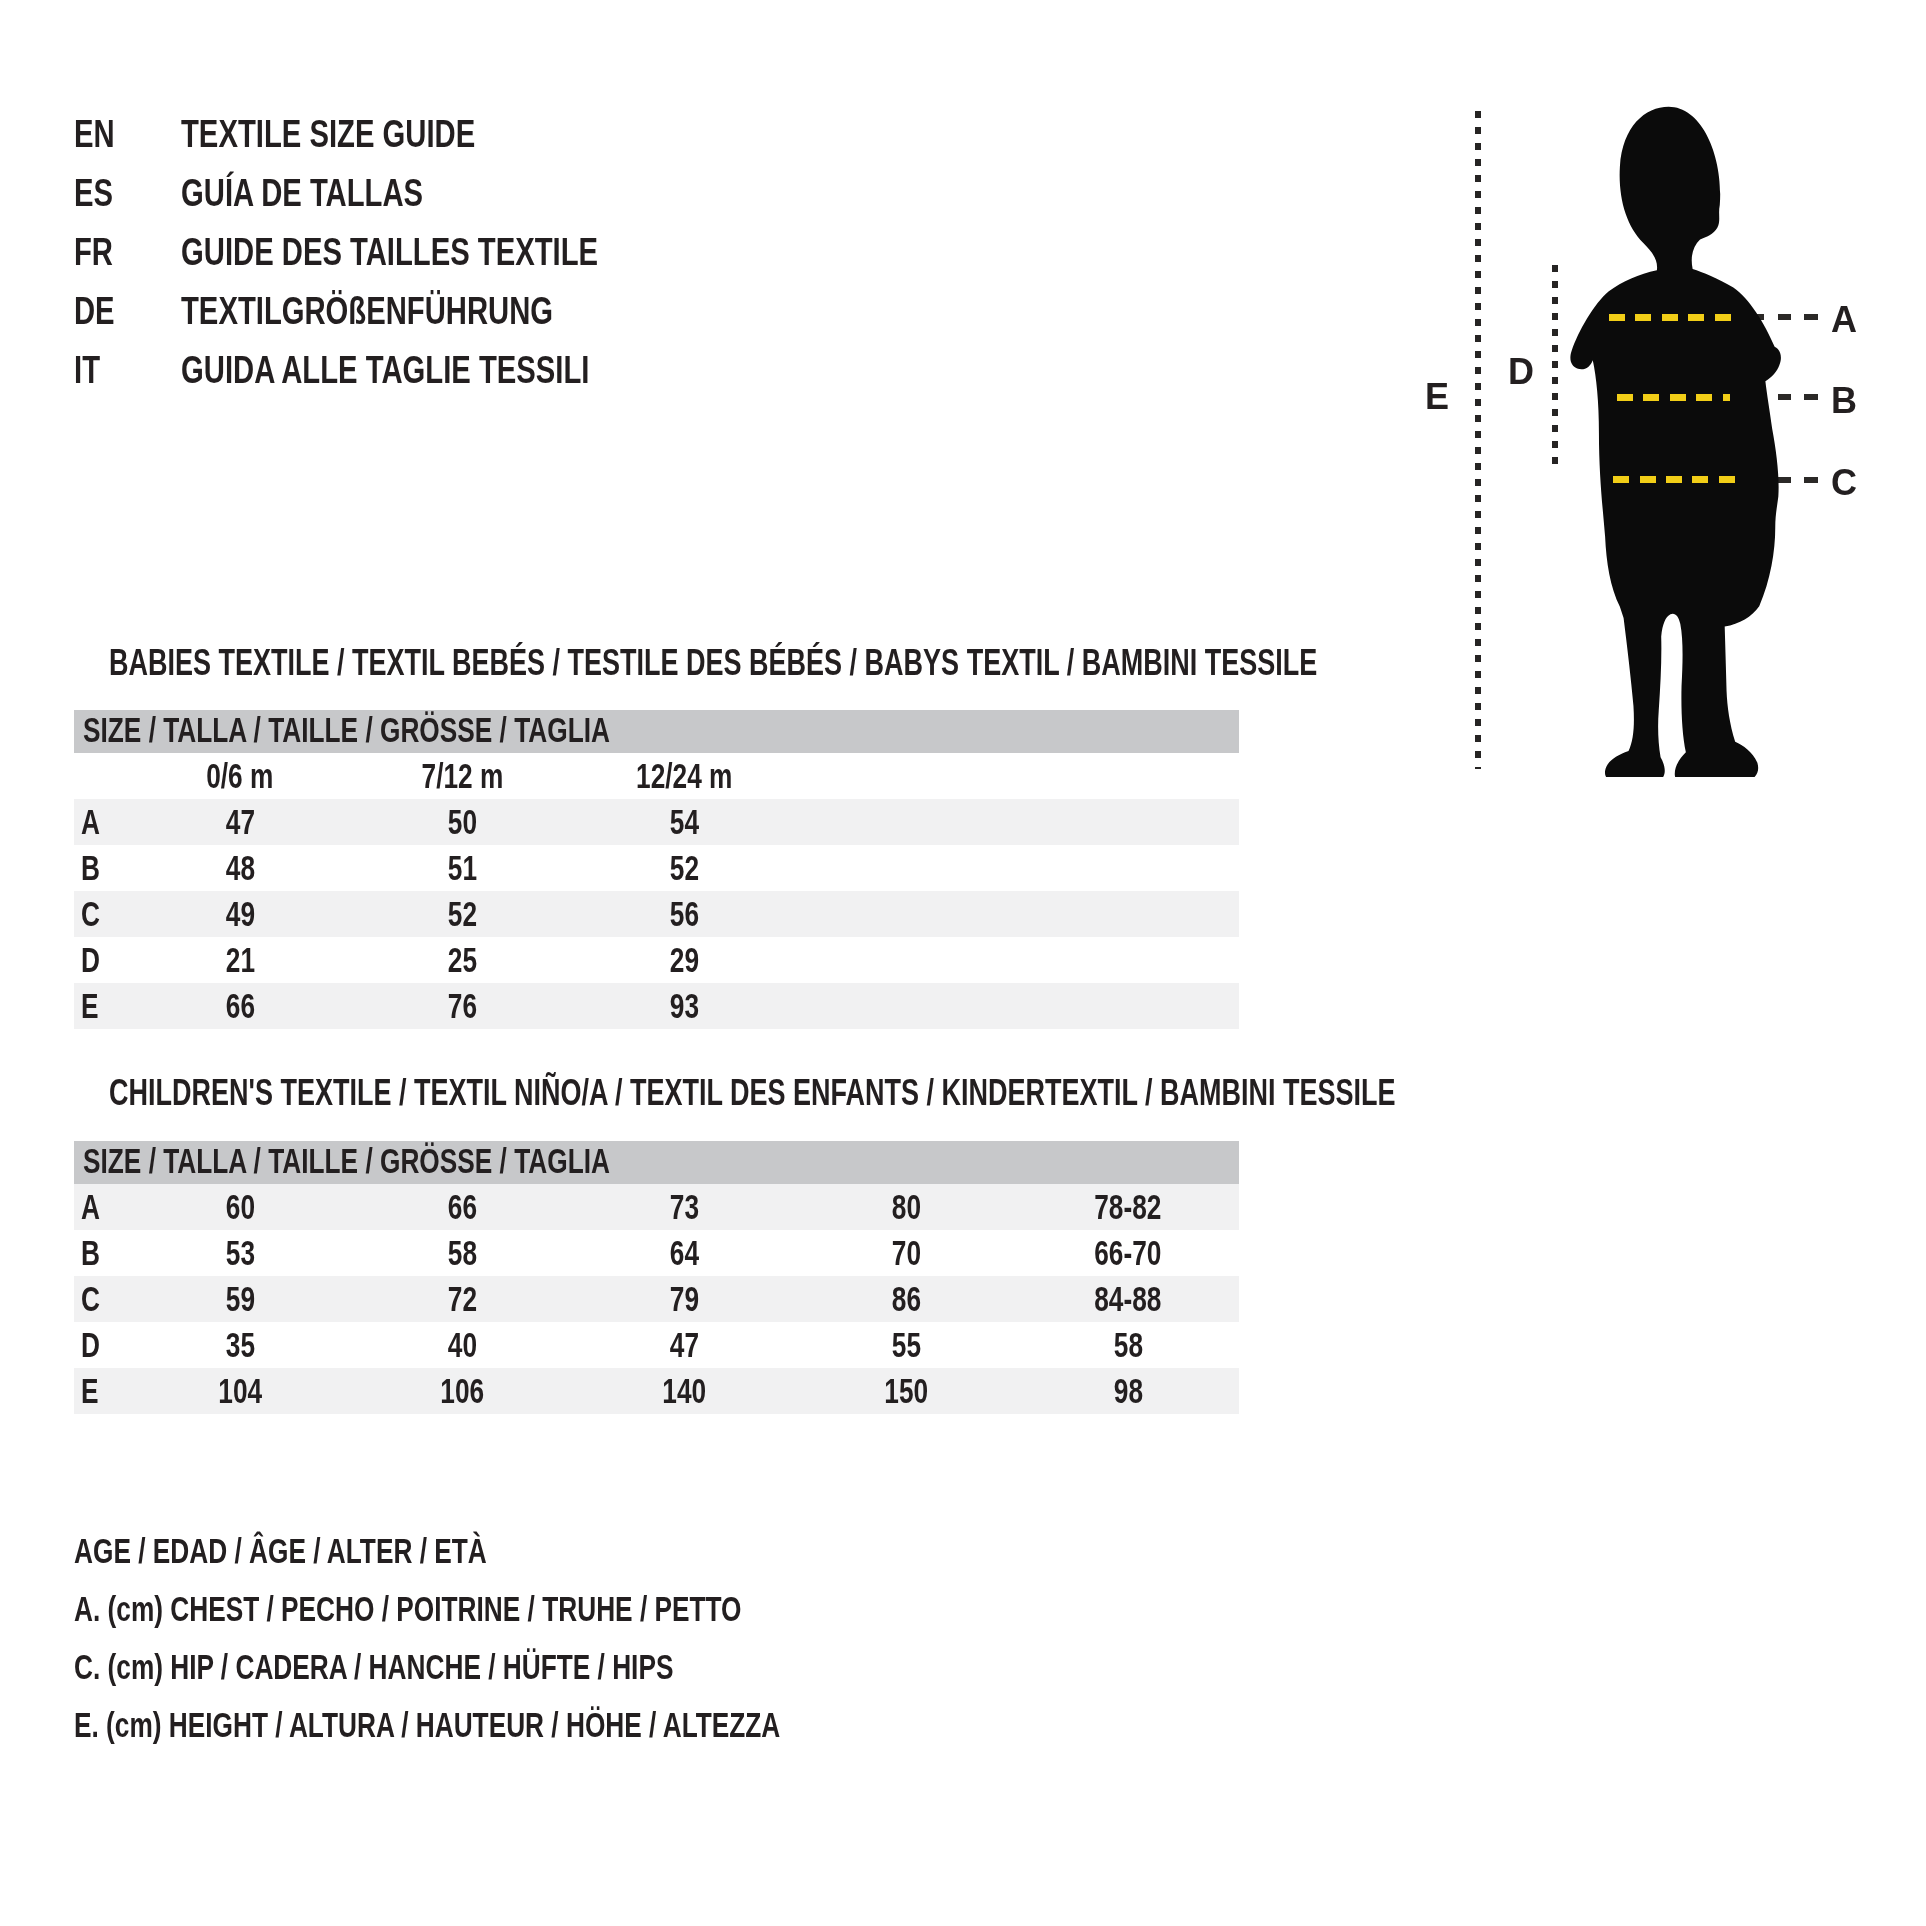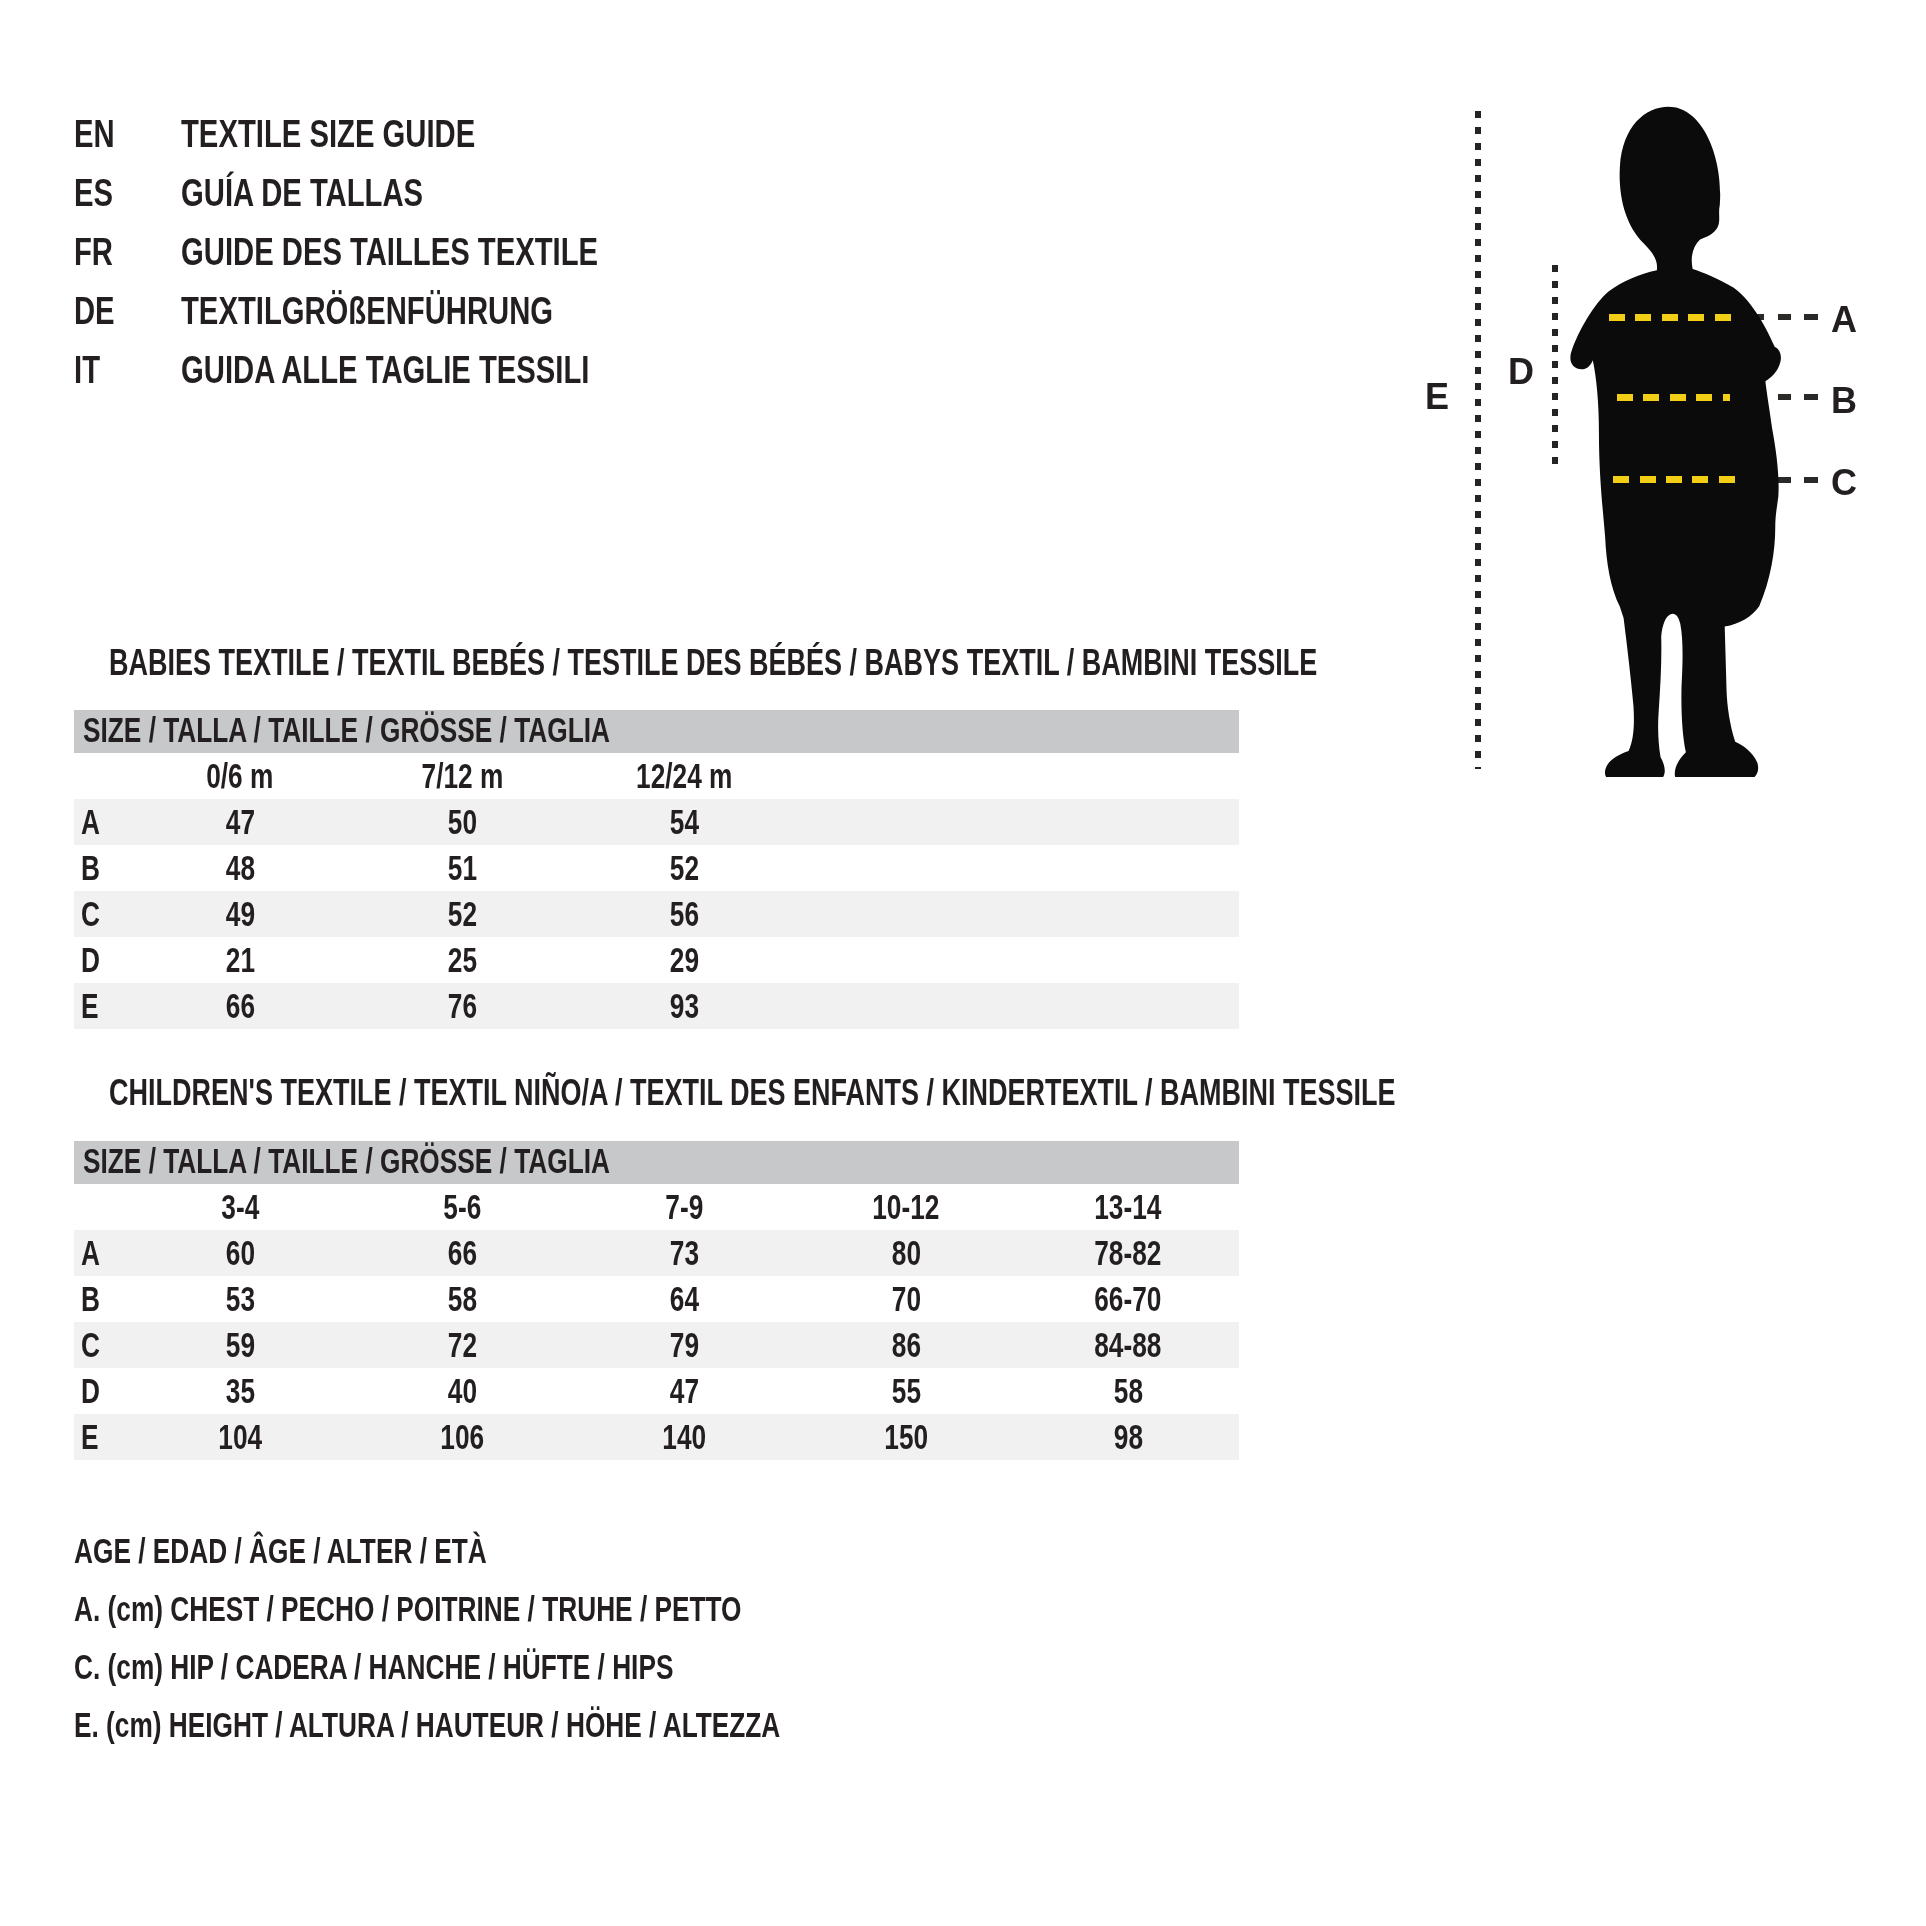--- a/index.html
+++ b/index.html
@@ -207,28 +207,20 @@
 </div>
 
 <div class="abs txt tbl-title" style="left:74px; top:1072px;">
   <span class="sqz sqz-l">CHILDREN'S TEXTILE / TEXTIL NIÑO/A / TEXTIL DES ENFANTS / KINDERTEXTIL / BAMBINI TESSILE</span>
 </div>
 
 <div class="abs size-table txt" style="left:74px; top:1141px;">
   <div class="bar">
     <span class="sqz sqz-l">SIZE / TALLA / TAILLE / GRÖSSE / TAGLIA</span>
   </div>
-  <div class="trow">
-    <span class="c-label"></span>
-    <span class="c-val"><span class="sqz sqz-c">3-4</span></span>
-    <span class="c-val"><span class="sqz sqz-c">5-6</span></span>
-    <span class="c-val"><span class="sqz sqz-c">7-9</span></span>
-    <span class="c-val"><span class="sqz sqz-c">10-12</span></span>
-    <span class="c-val"><span class="sqz sqz-c">13-14</span></span>
-  </div>
   <div class="trow stripe">
     <span class="c-label"><span class="sqz sqz-l">A</span></span>
     <span class="c-val"><span class="sqz sqz-c">60</span></span>
     <span class="c-val"><span class="sqz sqz-c">66</span></span>
     <span class="c-val"><span class="sqz sqz-c">73</span></span>
     <span class="c-val"><span class="sqz sqz-c">80</span></span>
     <span class="c-val"><span class="sqz sqz-c">78-82</span></span>
   </div>
   <div class="trow">
     <span class="c-label"><span class="sqz sqz-l">B</span></span>

